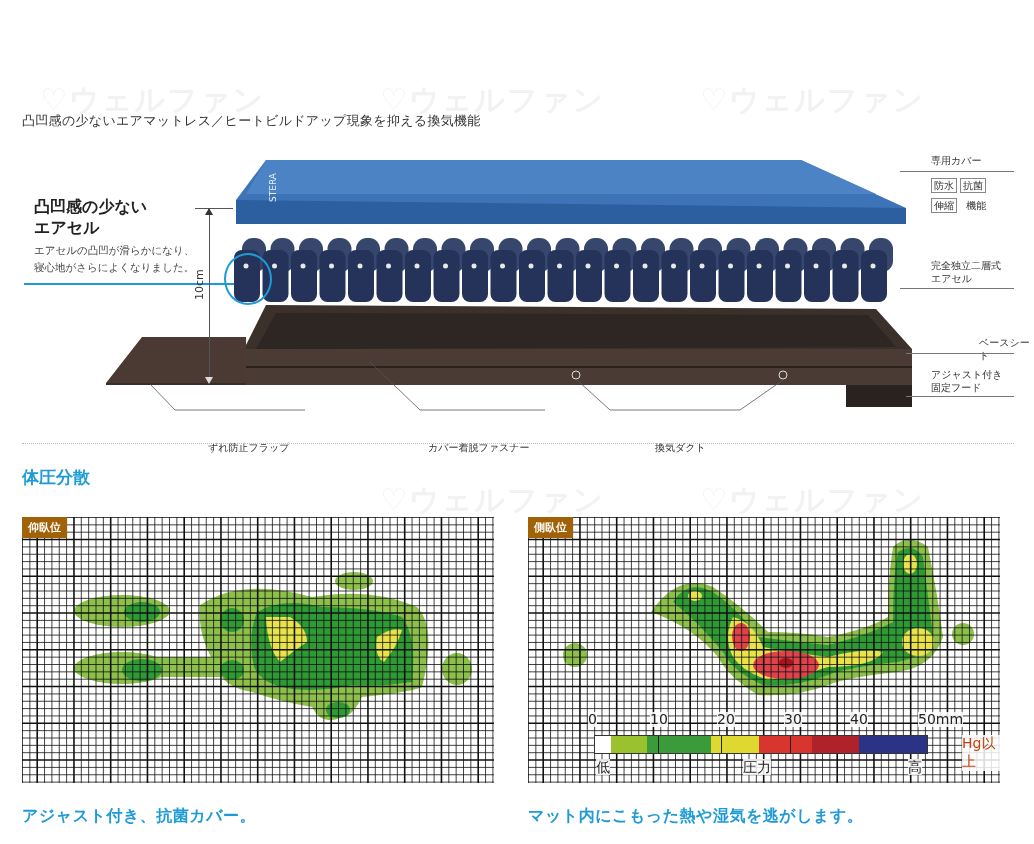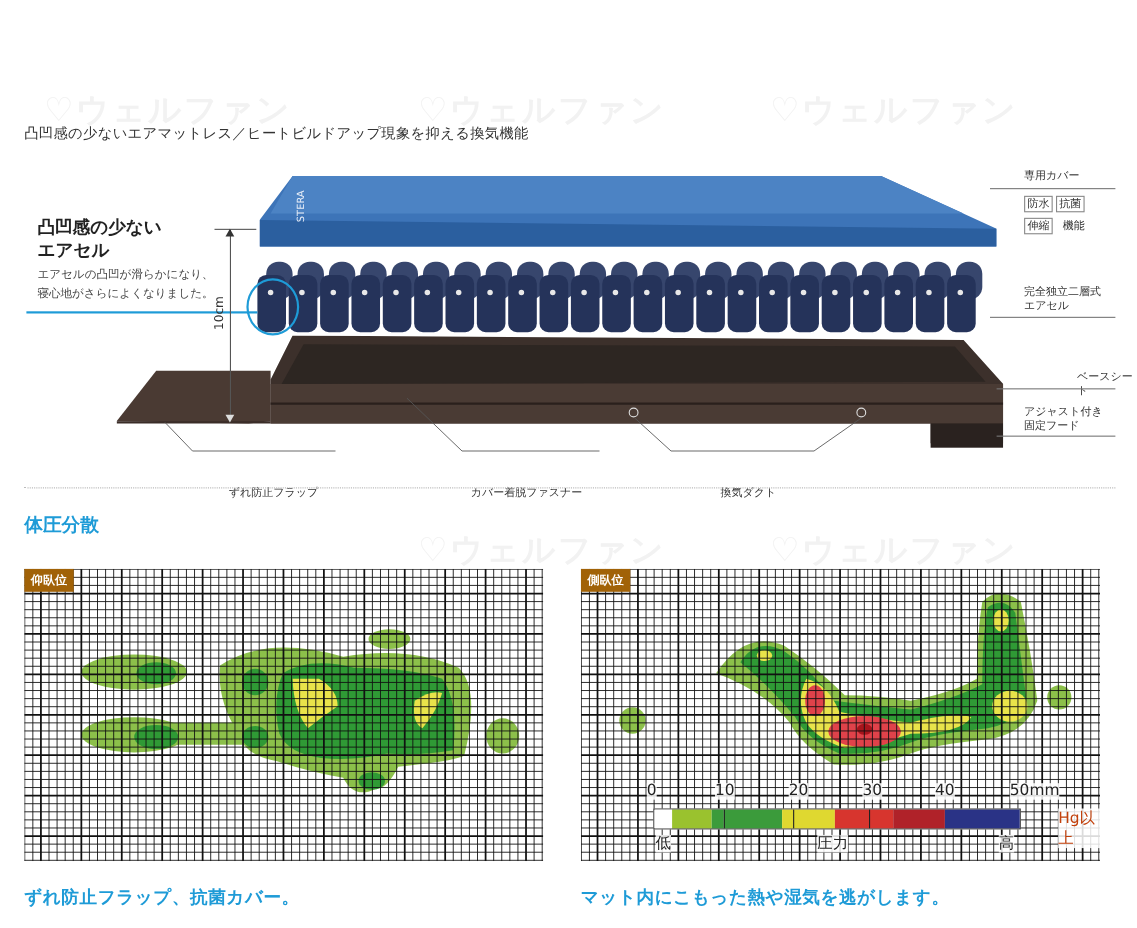--- a/index.html
+++ b/index.html
@@ -487,14 +487,14 @@
         <div style="flex: 9 1 0%; background: rgb(176, 34, 41);"></div>
         <div style="flex: 13 1 0%; background: rgb(42, 51, 134);"></div>
       </div>
     <div class="legend-unit">Hg以上</div>
     <div class="legend-low" style="left:68px;">低</div>
     <div class="legend-mid" style="left:215px;">圧力</div>
     <div class="legend-high" style="left:380px;">高</div>
   </div>
 </div>
 
-<div class="abs caption" style="left:22px;">ずれ防止フラップ、抗菌カバー。</div>
+<div class="abs caption" style="left:22px;">アジャスト付き、抗菌カバー。</div>
 <div class="abs caption" style="left:528px;text-align:right;">マット内にこもった熱や湿気を逃がします。</div>
 
 </body></html>

